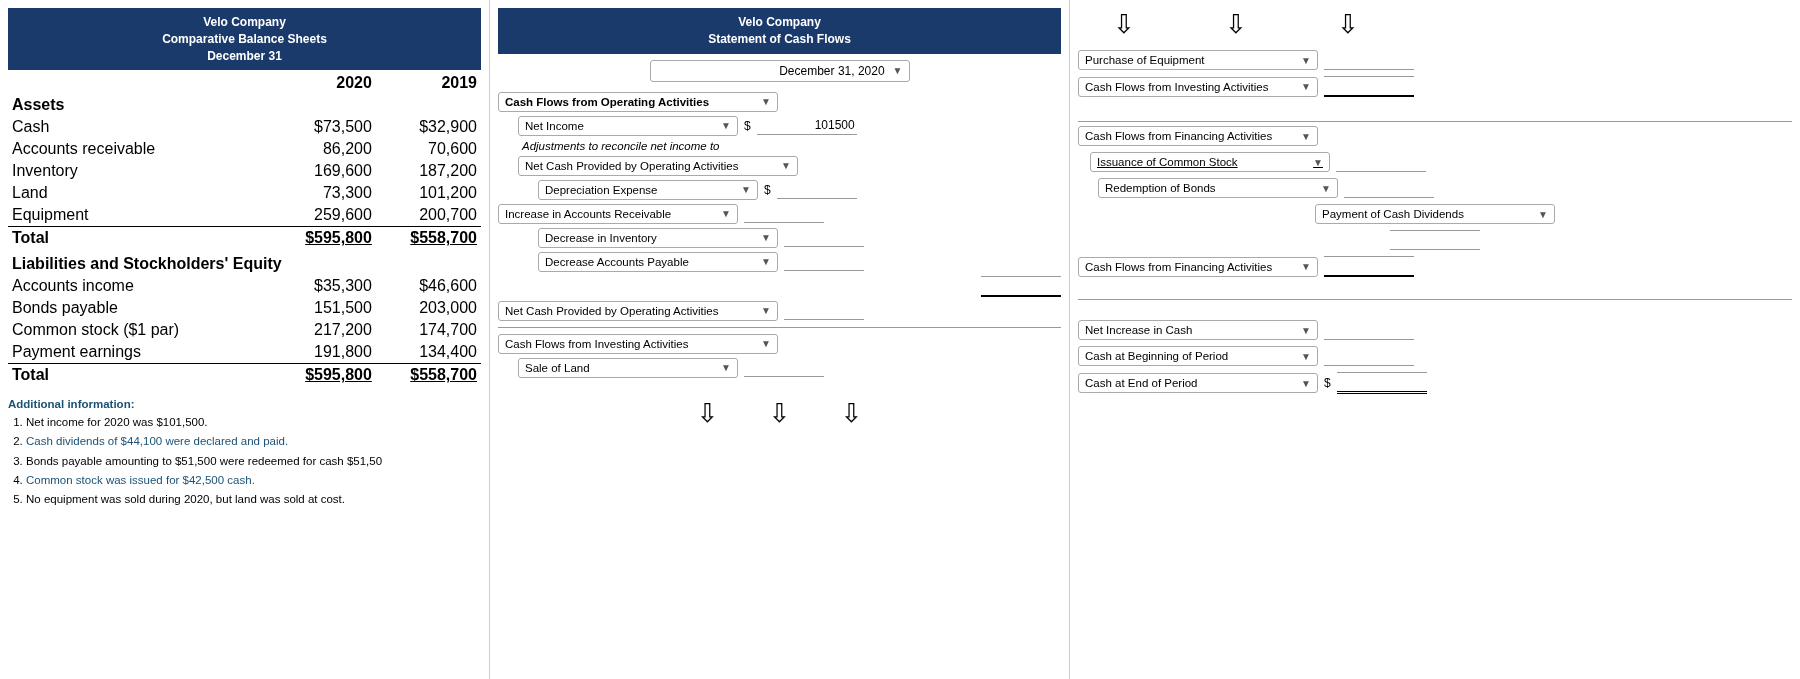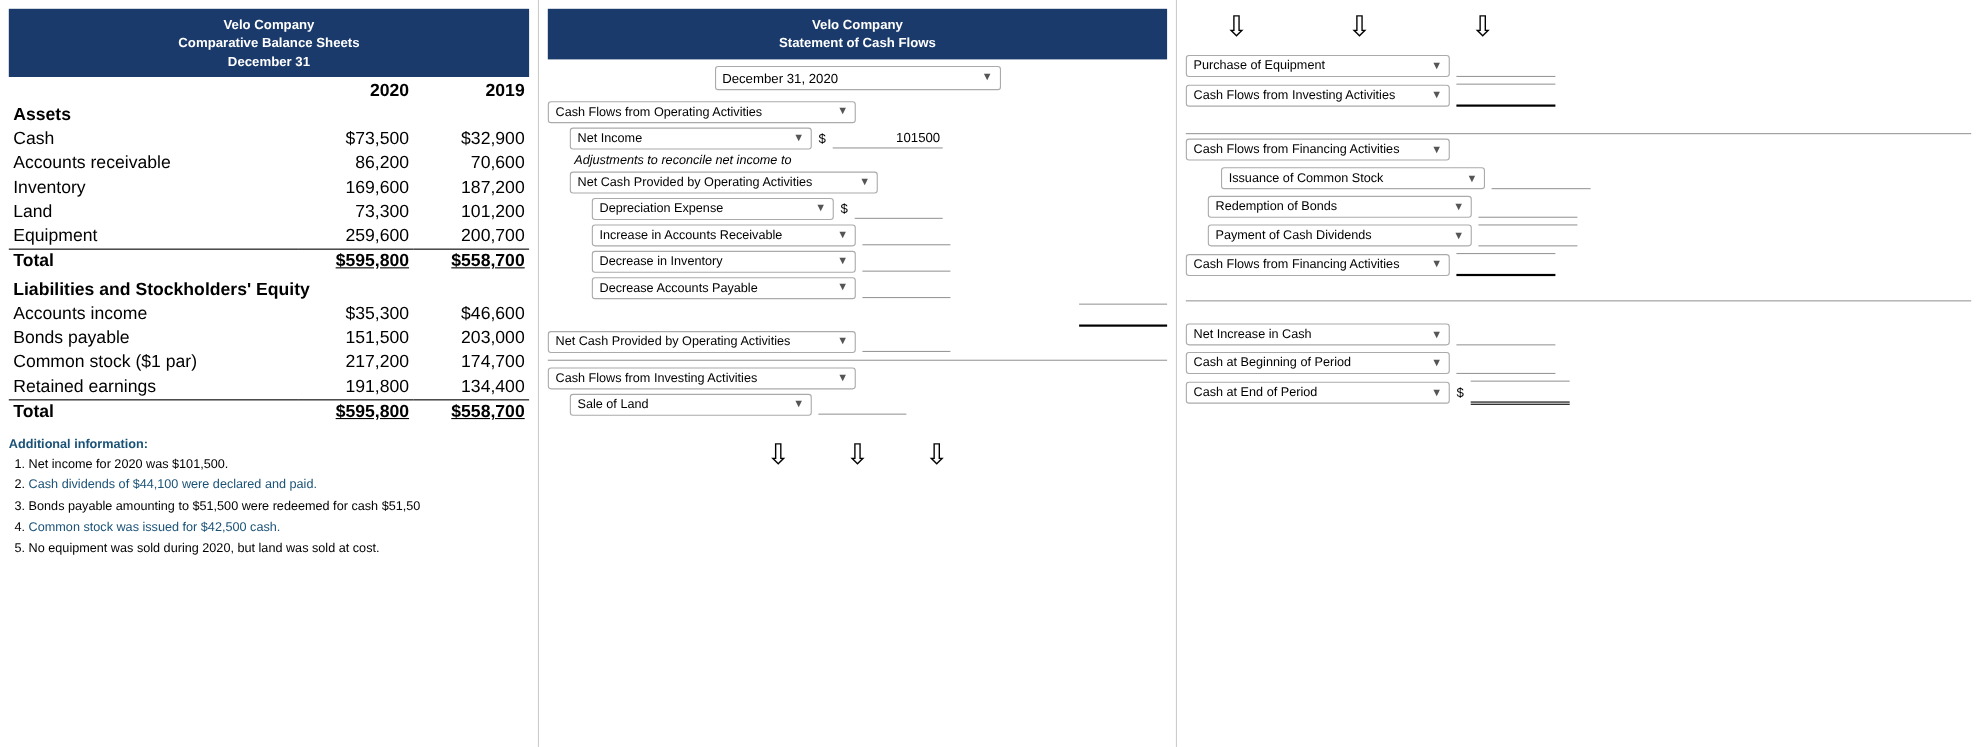--- a/index.html
+++ b/index.html
@@ -66,21 +66,21 @@
     }
     .styled-select {
       border: 1px solid #aaa;
       border-radius: 3px;
       padding: 3px 6px;
       font-size: 12px;
       background: white;
       cursor: pointer;
       display: flex;
       align-items: center;
-      justify-content: space-between;
+      justify-content: flex-end;
     }
     .styled-select .arrow { margin-left: 8px; font-size: 10px; color: #555; }
     .cf-section { margin-bottom: 6px; }
     .cf-row { display: flex; align-items: center; margin-bottom: 4px; gap: 6px; }
     .cf-dropdown {
       border: 1px solid #aaa;
       border-radius: 3px;
       padding: 3px 6px;
       font-size: 11.5px;
       background: white;
@@ -221,21 +221,21 @@
           <td class="col-label indent">Bonds payable</td>
           <td class="col-val">151,500</td>
           <td class="col-val">203,000</td>
         </tr>
         <tr>
           <td class="col-label indent">Common stock ($1 par)</td>
           <td class="col-val">217,200</td>
           <td class="col-val">174,700</td>
         </tr>
         <tr>
-          <td class="col-label indent">Retained earnings</td>
+          <td class="col-label indent">Payment earnings</td>
           <td class="col-val">191,800</td>
           <td class="col-val">134,400</td>
         </tr>
         <tr class="total-row">
           <td class="col-label indent">Total</td>
           <td class="col-val underline">$595,800</td>
           <td class="col-val underline">$558,700</td>
         </tr>
       </tbody>
     </table>
@@ -259,21 +259,21 @@
     </div>
     <div class="date-select-row">
       <div class="styled-select" style="width:260px;">
         <span>December 31, 2020</span>
         <span class="arrow">▼</span>
       </div>
     </div>
 
     <div class="cf-section">
       <div class="cf-row">
-        <div class="cf-dropdown" style="min-width:280px;">
+        <div class="cf-dropdown" style="min-width:280px;font-weight:bold;">
           <span>Cash Flows from Operating Activities</span>
           <span class="arrow">▼</span>
         </div>
       </div>
 
       <div class="cf-row" style="margin-left:20px;">
         <div class="cf-dropdown" style="min-width:220px;">
           <span>Net Income</span>
           <span class="arrow">▼</span>
         </div>
@@ -294,21 +294,21 @@
 
       <div class="cf-row" style="margin-left:40px;">
         <div class="cf-dropdown" style="min-width:220px;">
           <span>Depreciation Expense</span>
           <span class="arrow">▼</span>
         </div>
         <span class="dollar-sign">$</span>
         <input type="text" class="cf-input" value="" style="">
       </div>
 
-      <div class="cf-row" style="margin-left:40px;">
+      <div class="cf-row" style="">
         <div class="cf-dropdown" style="min-width:240px;">
           <span>Increase in Accounts Receivable</span>
           <span class="arrow">▼</span>
         </div>
         <input type="text" class="cf-input" value="" style="">
       </div>
 
       <div class="cf-row" style="margin-left:40px;">
         <div class="cf-dropdown" style="min-width:240px;">
           <span>Decrease in Inventory</span>
@@ -391,35 +391,35 @@
 
     <div class="rp-divider" style="margin-top:10px;"></div>
 
     <div class="rp-section">
       <div class="rp-row">
         <div class="rp-dropdown">
           <span>Cash Flows from Financing Activities</span>
           <span class="arrow">▼</span>
         </div>
       </div>
-      <div class="rp-row" style="margin-left:32px;">
+      <div class="rp-row" style="margin-left:12px;text-decoration:underline;">
         <div class="rp-dropdown">
           <span>Issuance of Common Stock</span>
           <span class="arrow">▼</span>
         </div>
         <input type="text" class="rp-input" value="" style="">
       </div>
       <div class="rp-row" style="margin-left:20px;">
         <div class="rp-dropdown">
           <span>Redemption of Bonds</span>
           <span class="arrow">▼</span>
         </div>
         <input type="text" class="rp-input" value="" style="">
       </div>
-      <div class="rp-row" style="margin-left:20px;">
+      <div class="rp-row" style="flex-direction:column;">
         <div class="rp-dropdown">
           <span>Payment of Cash Dividends</span>
           <span class="arrow">▼</span>
         </div>
         <input type="text" class="rp-input" value="" style="border-top: 1px solid rgb(153, 153, 153);">
       </div>
 
       <div class="rp-row" style="margin-top:2px;">
         <div class="rp-dropdown">
           <span>Cash Flows from Financing Activities</span>

